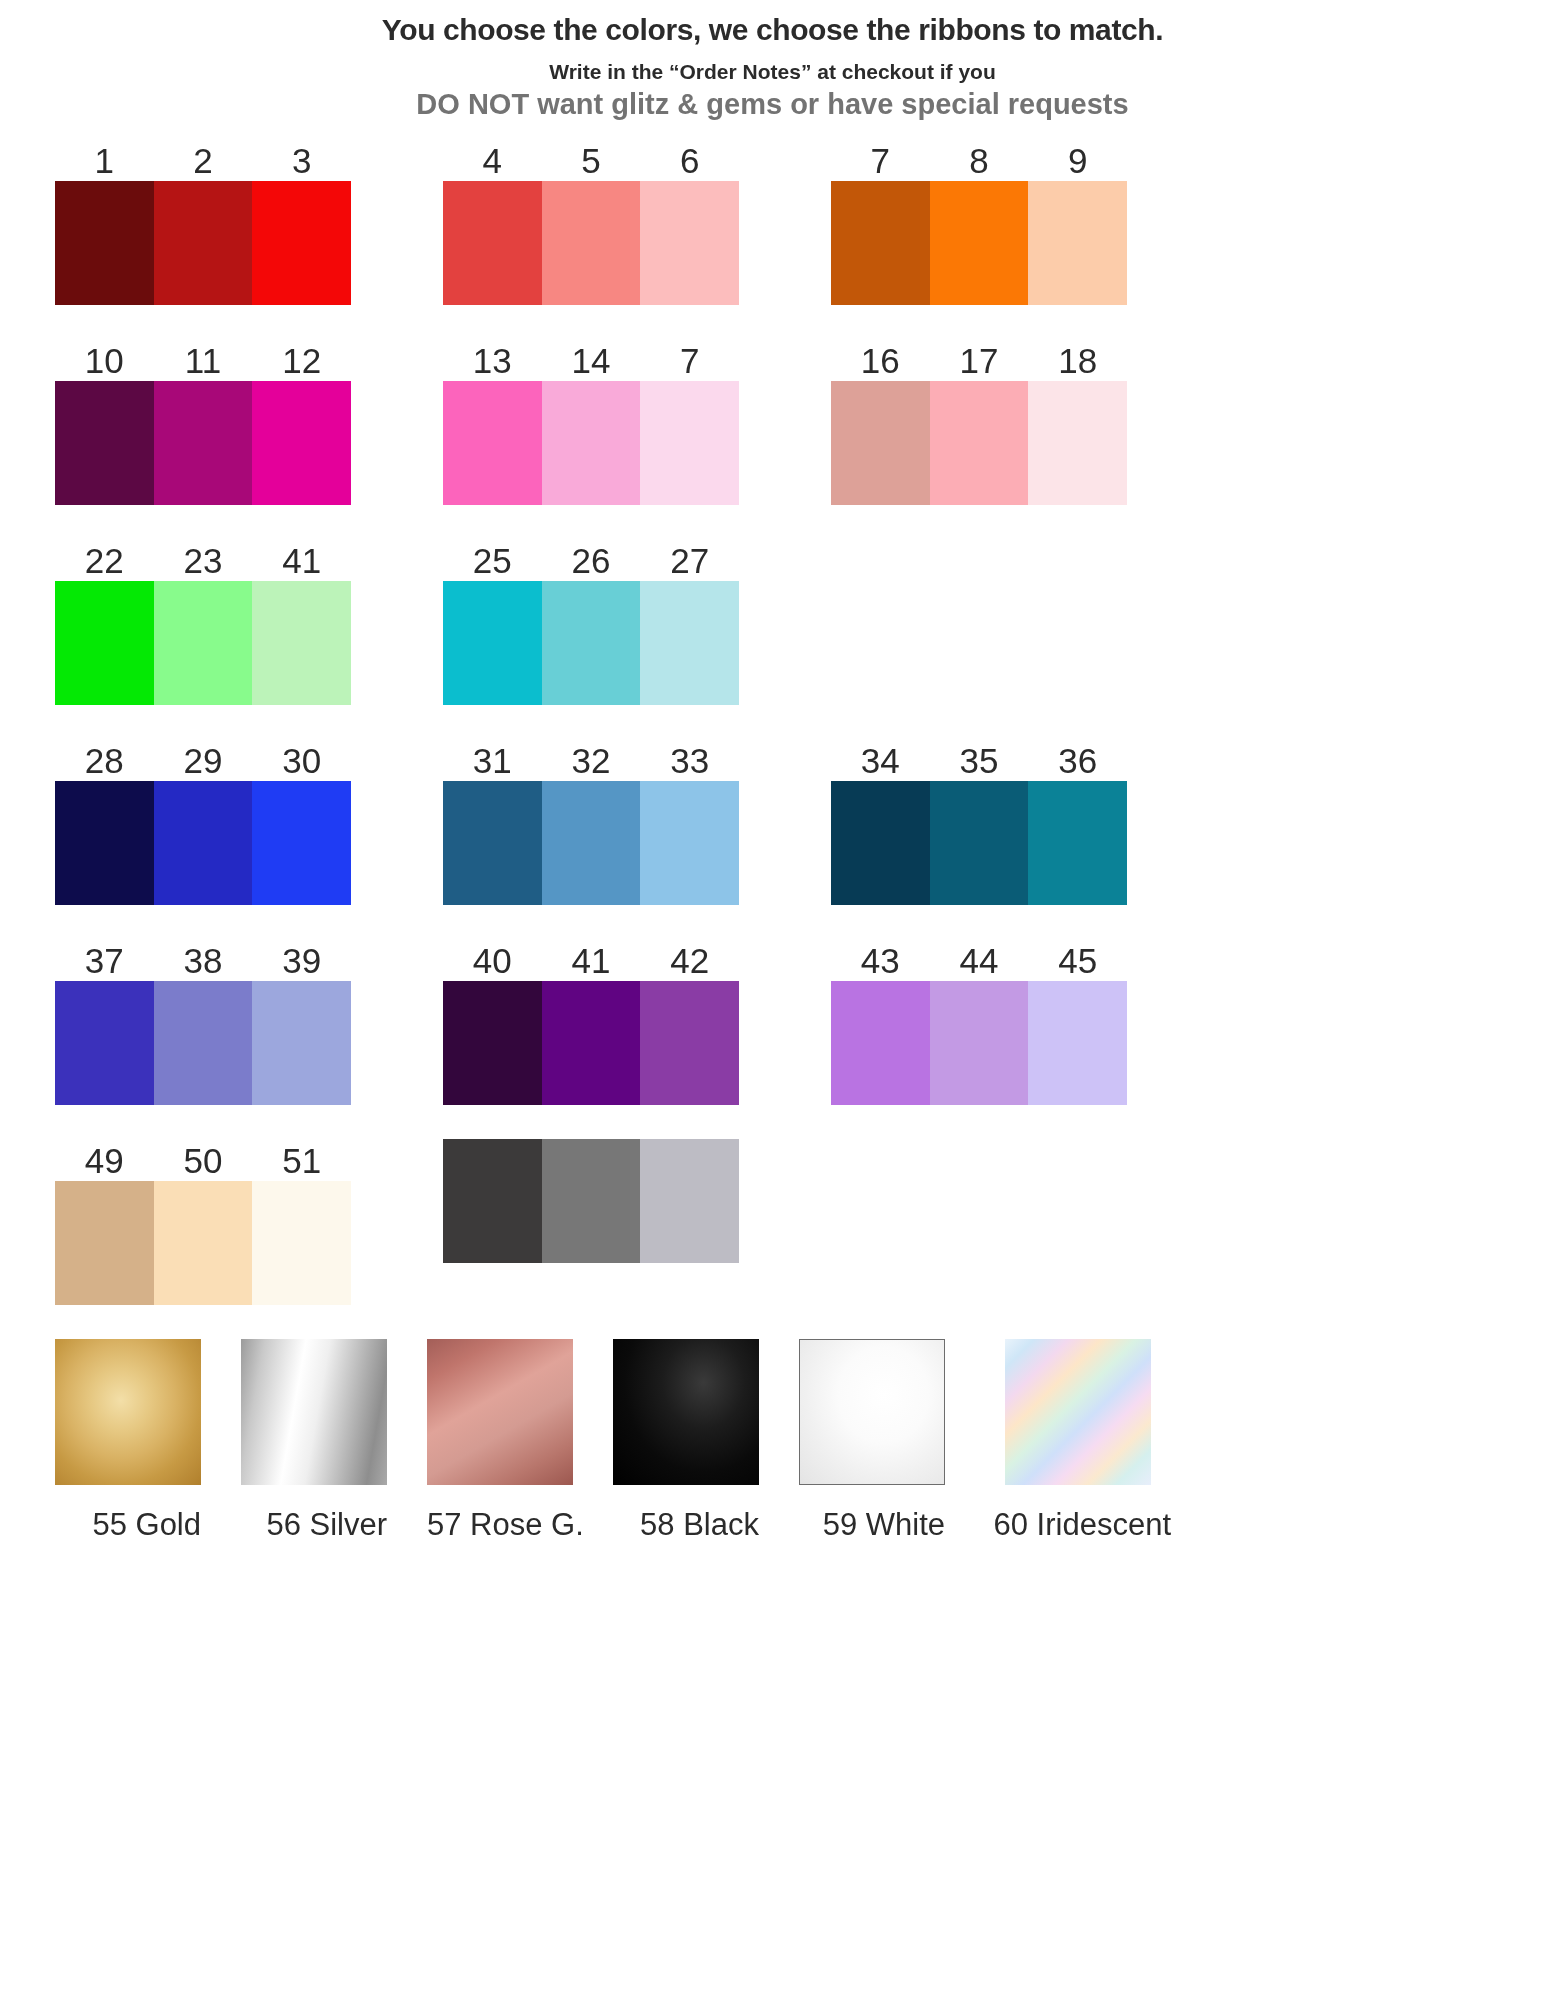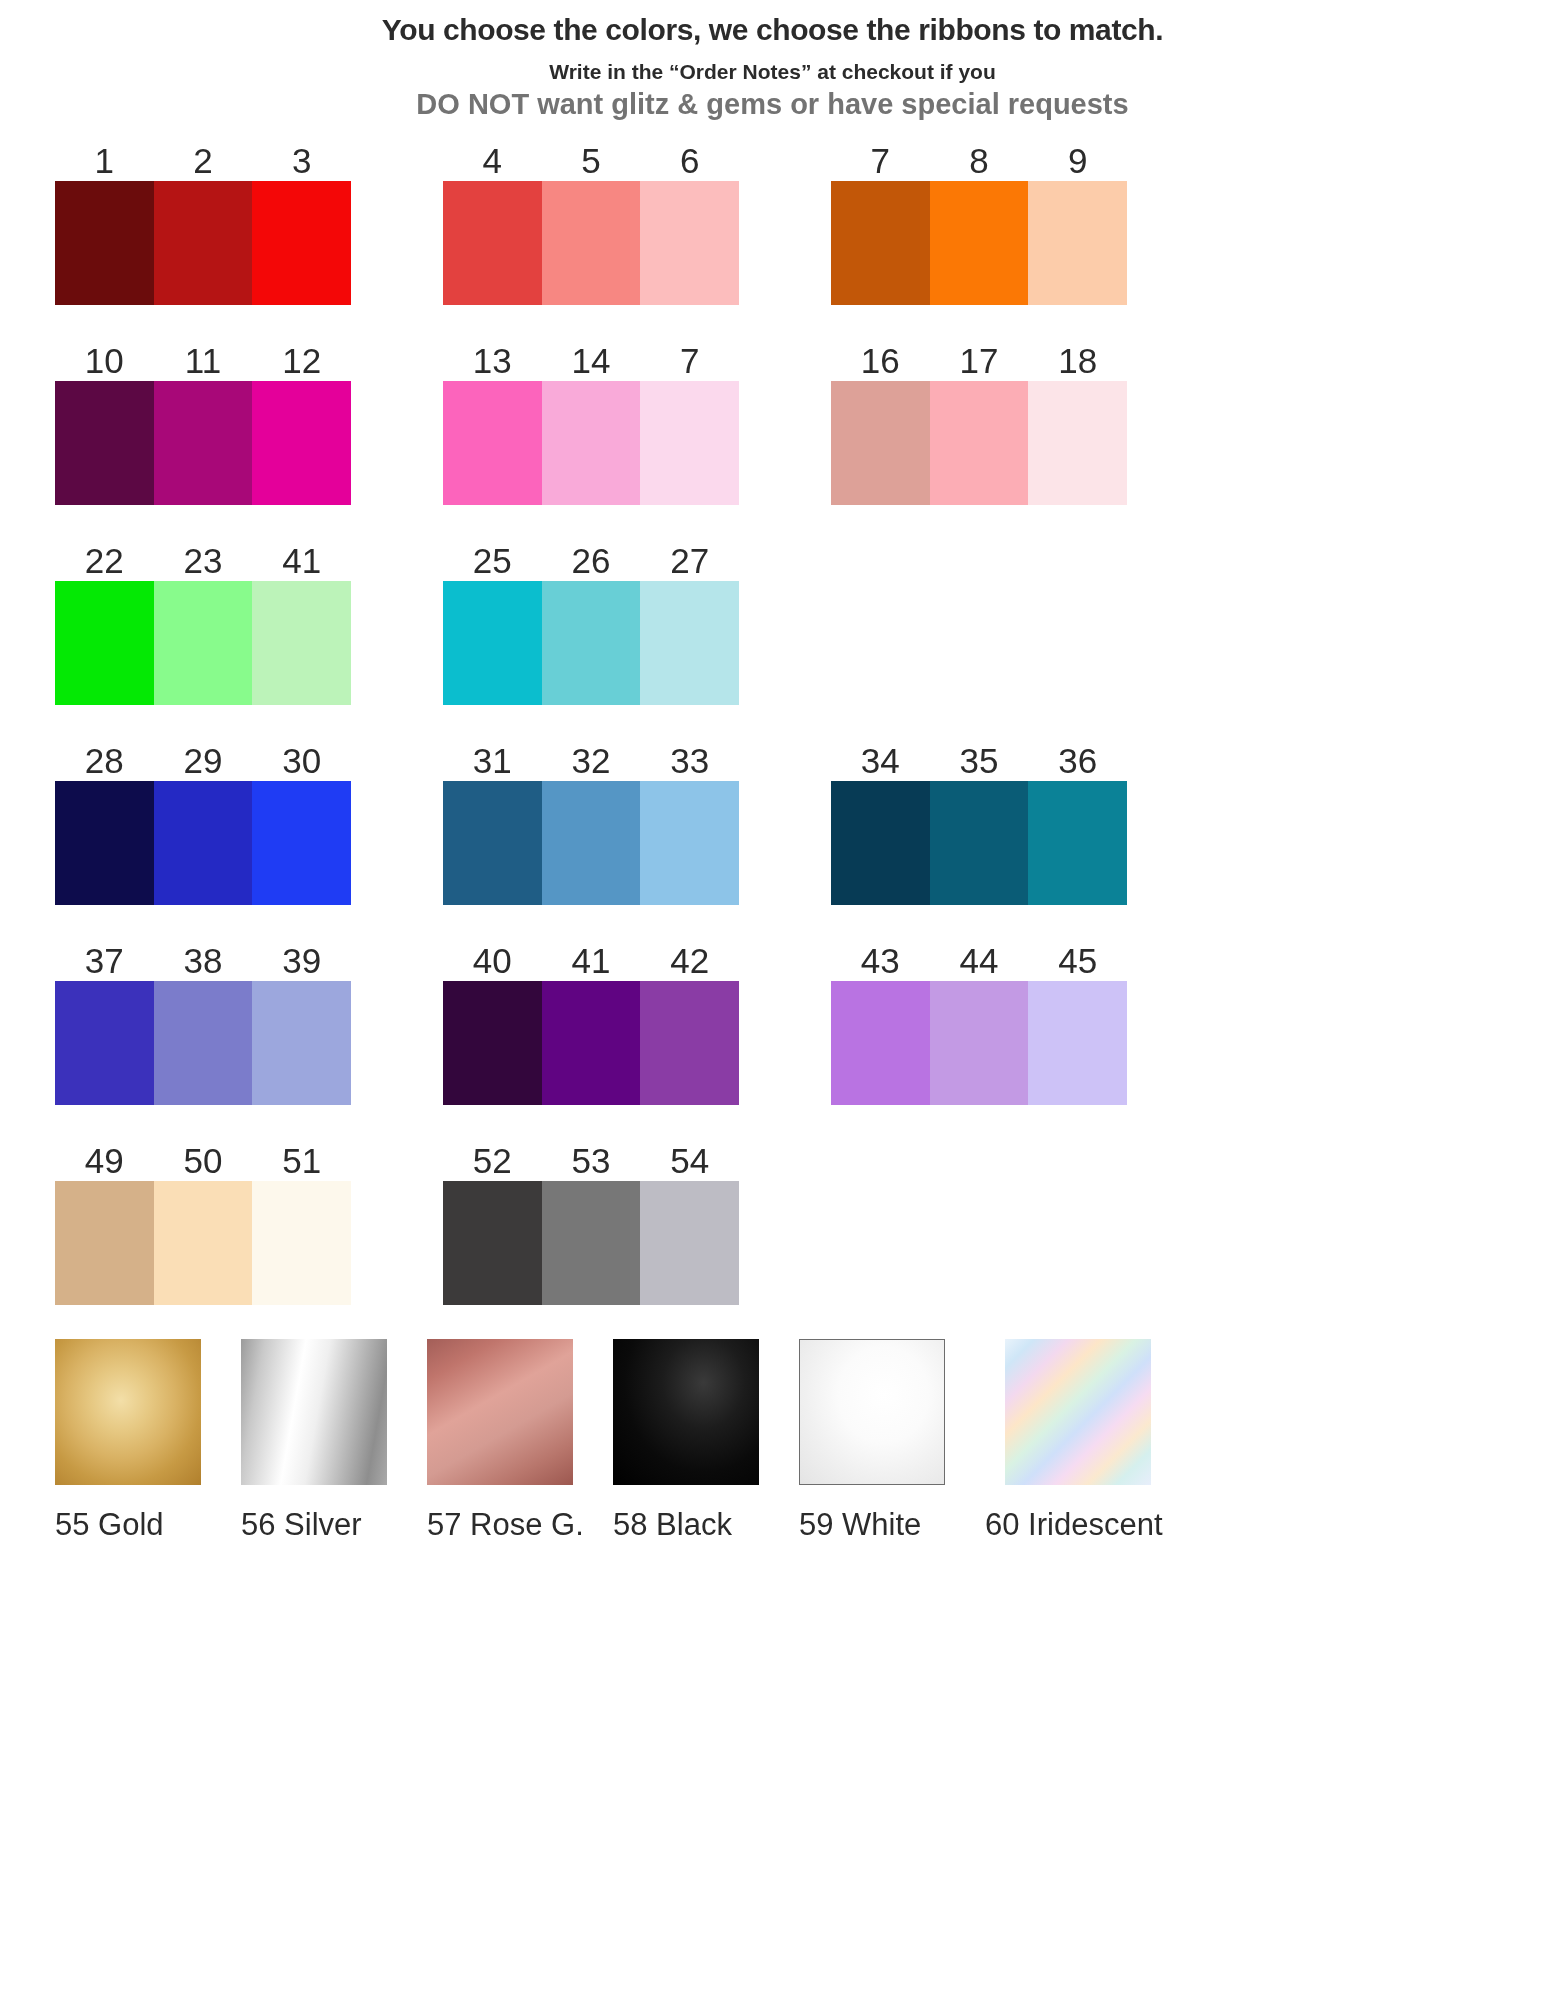--- a/index.html
+++ b/index.html
@@ -90,21 +90,21 @@
   .special {
     width: 146px;
   }
   .spbox {
     width: 146px;
     height: 146px;
   }
   .spbox.outlined { border: 1px solid #6d6d6d; }
   .splabel {
     margin-top: 22px;
-    text-align: left;
+    text-align: right;
     font-size: 31px;
     color: #2b2b2b;
     white-space: nowrap;
   }
   .sp-wide { width: 186px; }
   .sp-wide .spbox { width: 146px; margin: 0 auto; }
 </style>
 </head>
 <body>
 
@@ -300,25 +300,20 @@
           <div class="glabel">50</div>
           <div class="glabel">51</div>
         </div>
         <div class="gswatches">
           <div class="sw" style="background: rgb(213, 177, 137);"></div>
           <div class="sw" style="background: rgb(250, 222, 182);"></div>
           <div class="sw" style="background: rgb(253, 248, 236);"></div>
         </div>
       </div>
       <div class="pgroup">
-        <div class="glabels">
-          <div class="glabel">52</div>
-          <div class="glabel">53</div>
-          <div class="glabel">54</div>
-        </div>
         <div class="gswatches">
           <div class="sw" style="background: rgb(60, 58, 58);"></div>
           <div class="sw" style="background: rgb(119, 119, 119);"></div>
           <div class="sw" style="background: rgb(189, 188, 196);"></div>
         </div>
       </div>
     </div>
   </div>
 
 <div class="specials" id="specials">

